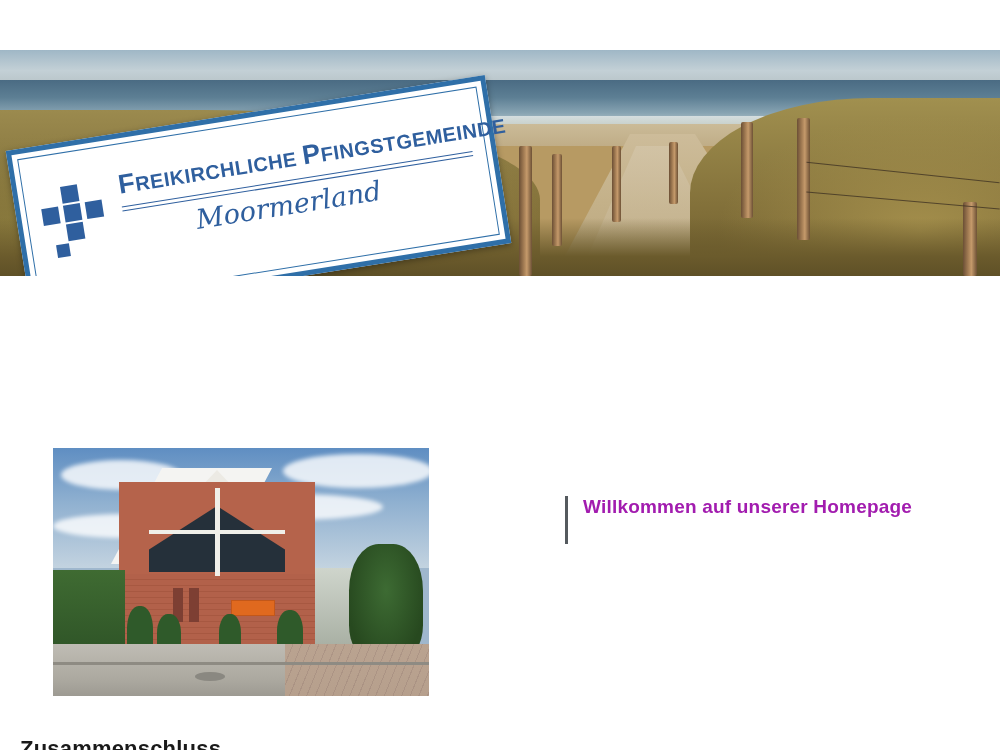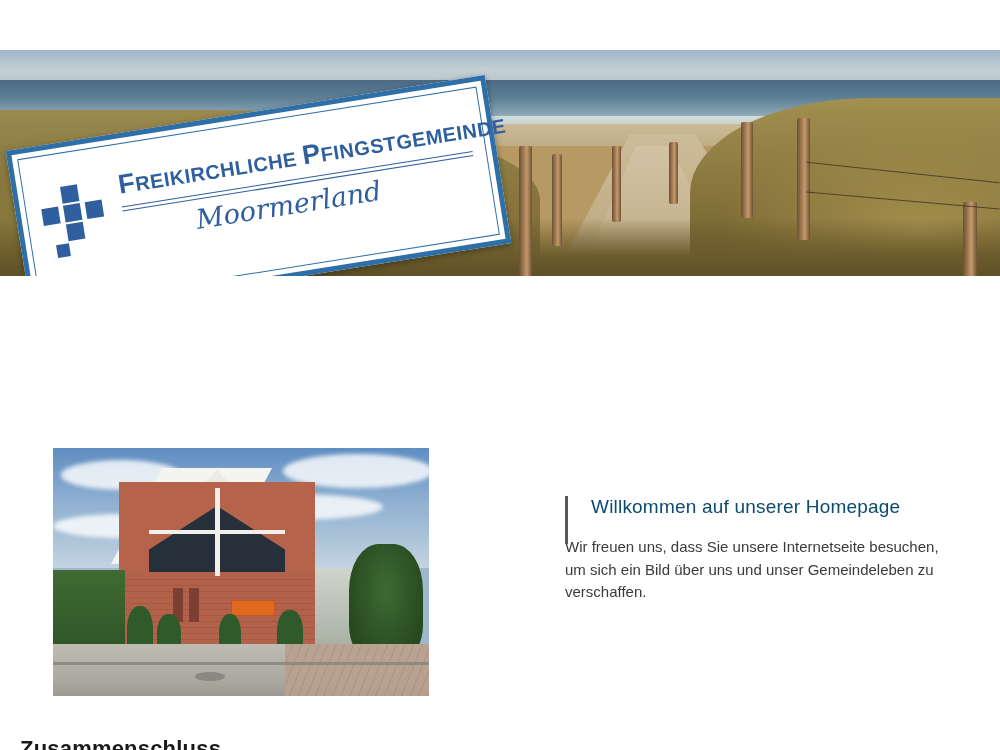--- a/index.html
+++ b/index.html
@@ -300,25 +300,25 @@
   }
 
   .welcome {
     position: absolute;
     left: 565px;
     top: 218px;
     width: 380px;
   }
   .welcome h2 {
     position: relative;
-    padding-left: 26px;
+    padding-left: 18px;
     font-size: 19px;
     line-height: 25px;
-    font-weight: normal;
-    color: #0c4a6e;
+    font-weight: bold;
+    color: #a21caf;
     letter-spacing: .2px;
   }
   .welcome h2::before {
     content: "";
     position: absolute;
     left: 0; top: 2px;
     width: 3px; height: 48px;
     background: #555a5e;
   }
   .welcome p {
@@ -419,19 +419,18 @@
       <div class="p-bush" style="left:166px; top:166px; width:22px; height:42px;"></div>
       <div class="p-bush" style="left:224px; top:162px; width:26px; height:46px;"></div>
       <div class="p-ground"></div>
       <div class="p-paving"></div>
       <div class="p-kerb"></div>
       <div class="p-manhole"></div>
     </div>
 
     <div class="welcome">
       <h2>Willkommen auf unserer Homepage</h2>
-      <p>Wir freuen uns, dass Sie unsere Internetseite besuchen, um sich ein Bild über uns und unser Gemeindeleben zu verschaffen.</p>
     </div>
 
     <div class="section-title">Zusammenschluss</div>
   </div>
 
 </div>
 
 </body></html>

